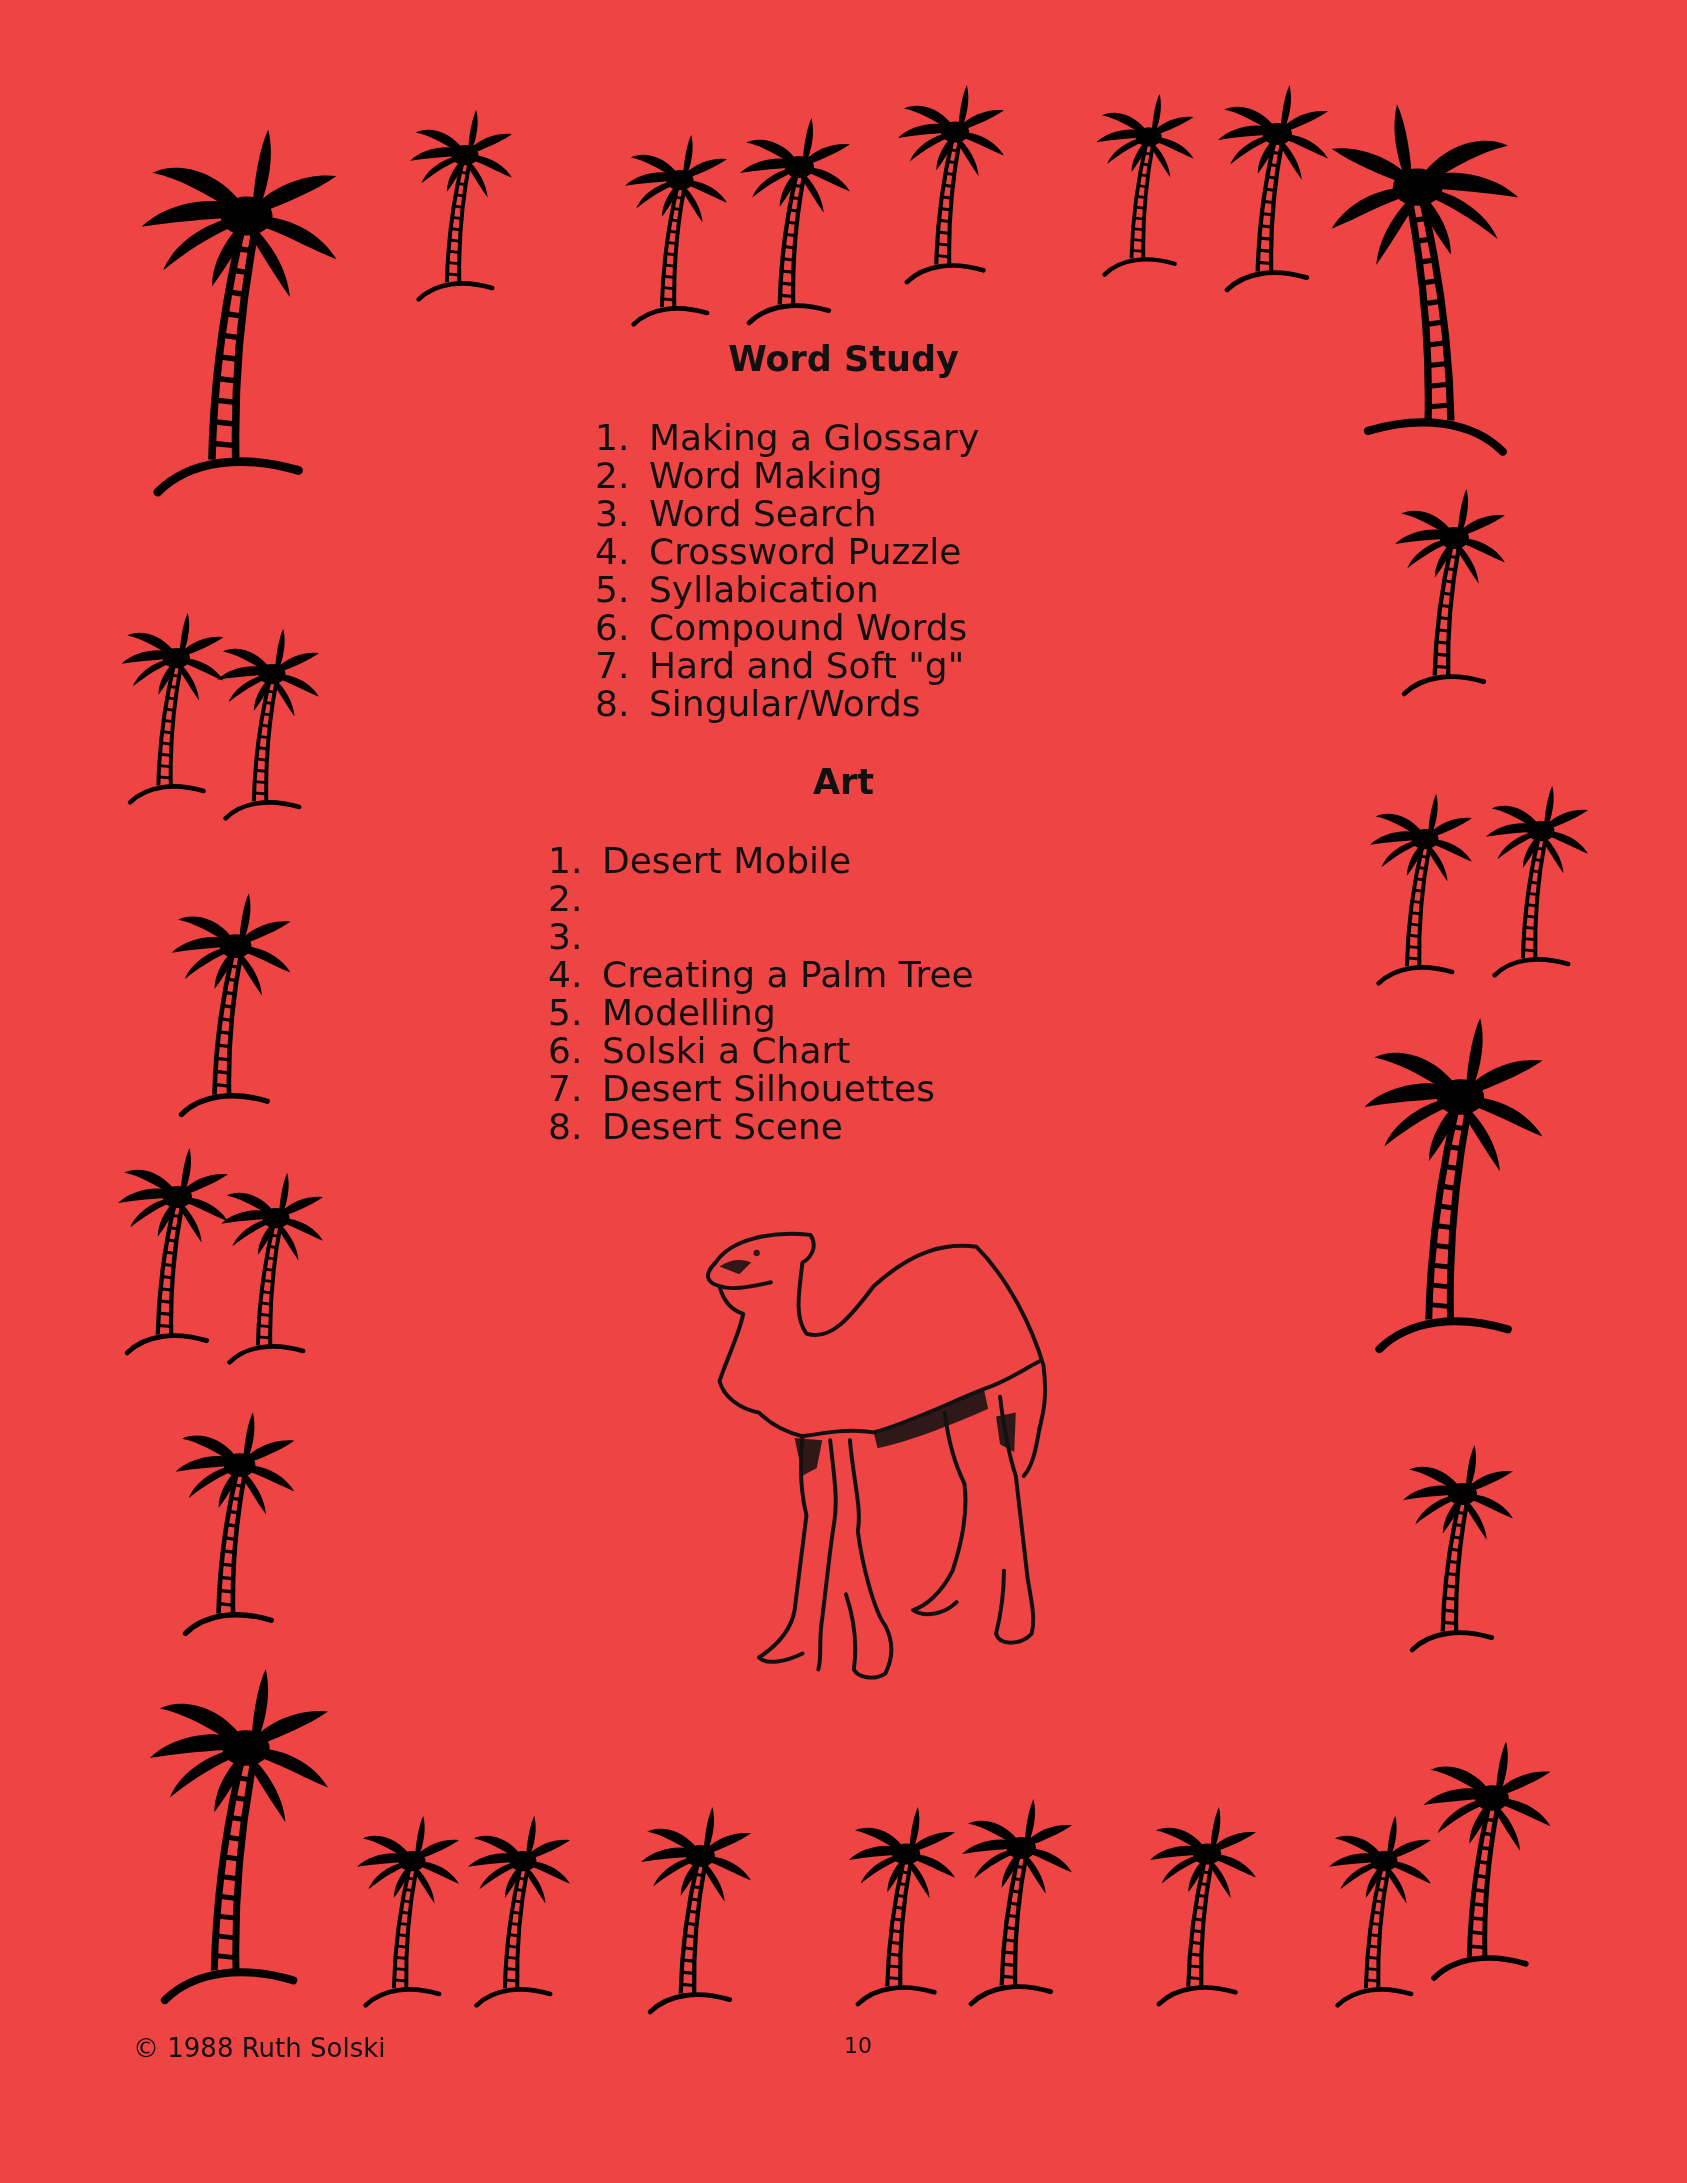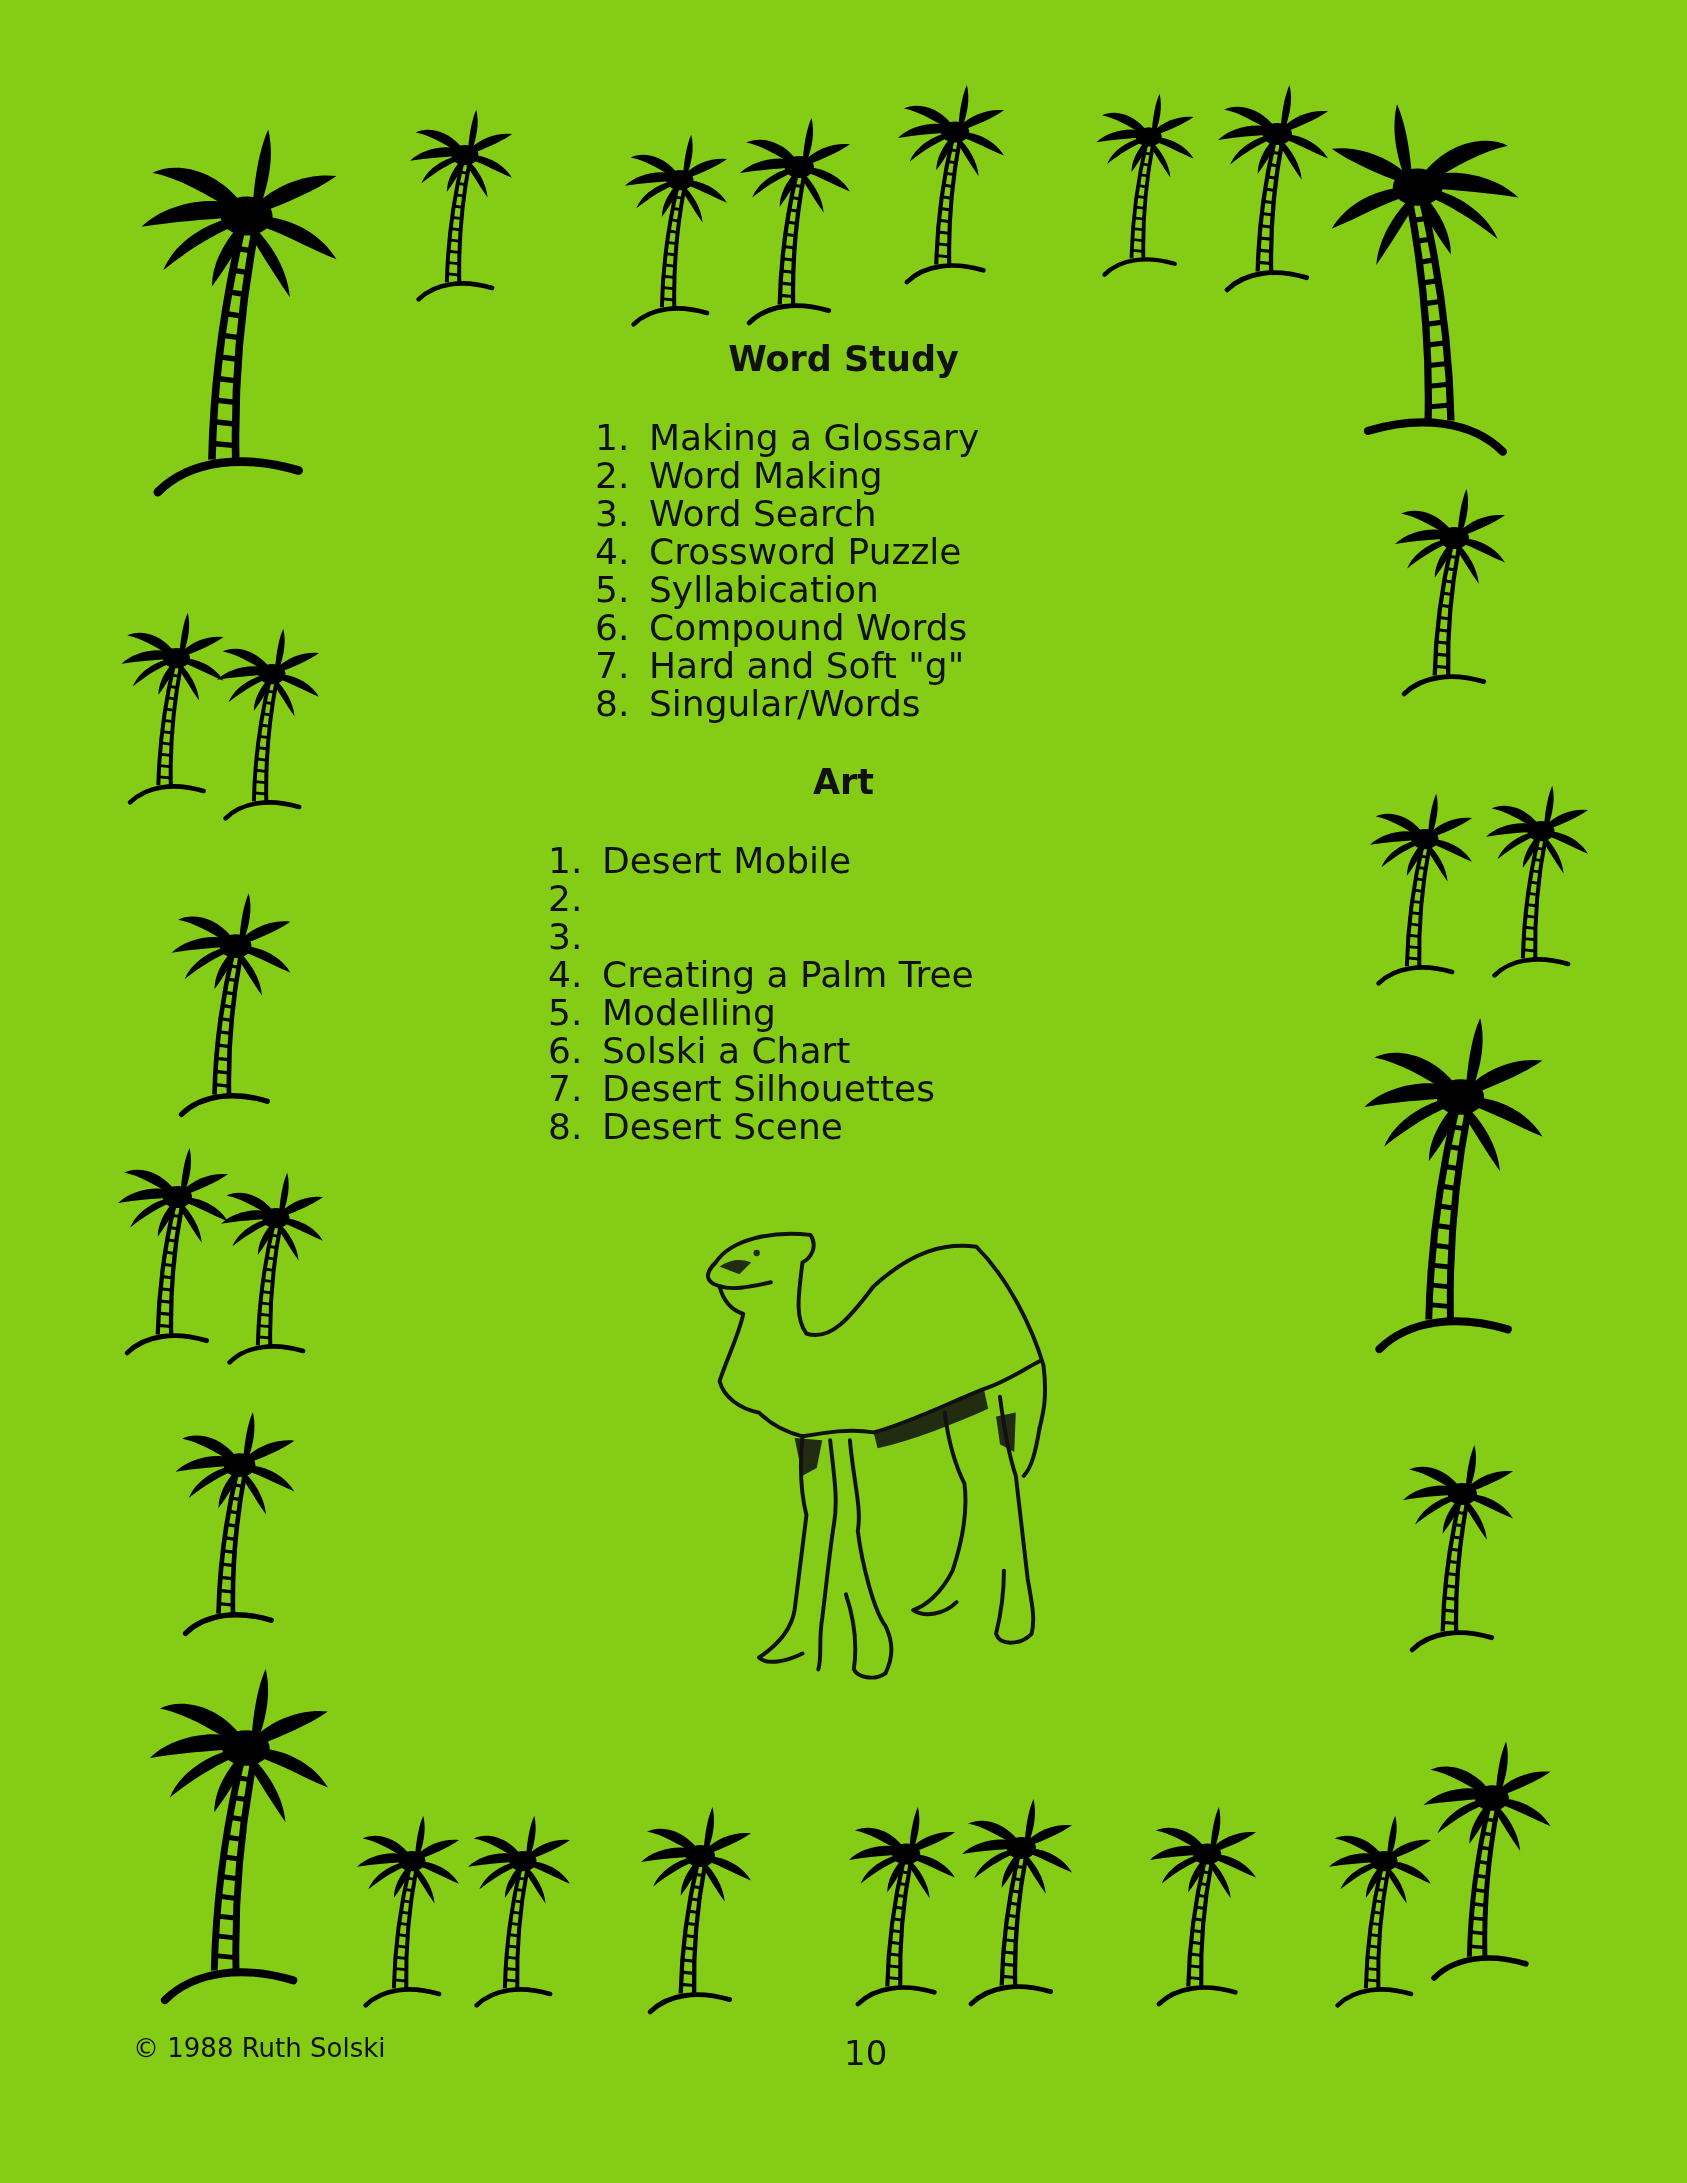--- a/index.html
+++ b/index.html
@@ -1,25 +1,25 @@
 <!DOCTYPE html>
 <html style="font-size:13px"><head>
 <meta charset="utf-8">
 <style>
   html, body { margin: 0; padding: 0; }
   body { width: 1687px; height: 2183px; background: #ffffff; position: relative; overflow: hidden; font-family: "DejaVu Sans", sans-serif; color: #111; }
-  .page { position: absolute; inset: 0; background: #84cc16; }
+  .page { position: absolute; inset: 0; background: #ef4444; }
   .palm { position: absolute; }
   .palm svg { width: 100%; height: 100%; display: block; }
   .heading { position: absolute; left: 0; width: 1687px; text-align: center; font-weight: bold; font-size: 35px; letter-spacing: 0px; }
   .list { position: absolute; margin: 0; padding: 0; list-style: none; font-size: 36px; line-height: 38px; }
   .list li { display: flex; white-space: nowrap; }
   .list .num { display: inline-block; width: 54px; }
   .footer-left { position: absolute; left: 124px; top: 2033px; font-size: 26px; margin-left: 9px; }
-  .footer-right { position: absolute; left: 844px; top: 2033px; font-size: 34px; }
+  .footer-right { position: absolute; left: 844px; top: 2033px; font-size: 22px; }
   .camel { position: absolute; left: 684px; top: 1211px; width: 395px; height: 577px; }
 </style>
 </head>
 <body>
 
 <div class="page">
 
   <svg width="0" height="0" style="position:absolute">
     <defs>
       <g id="palm">

